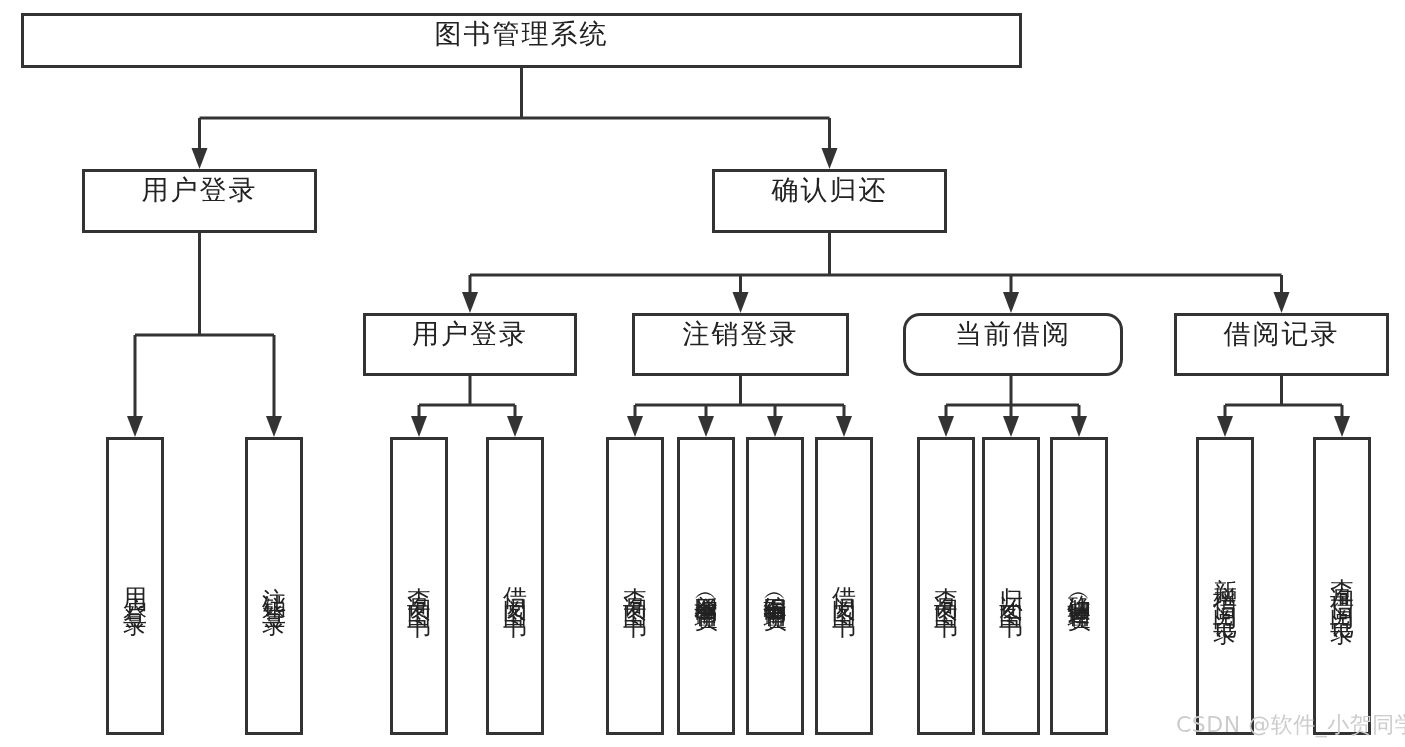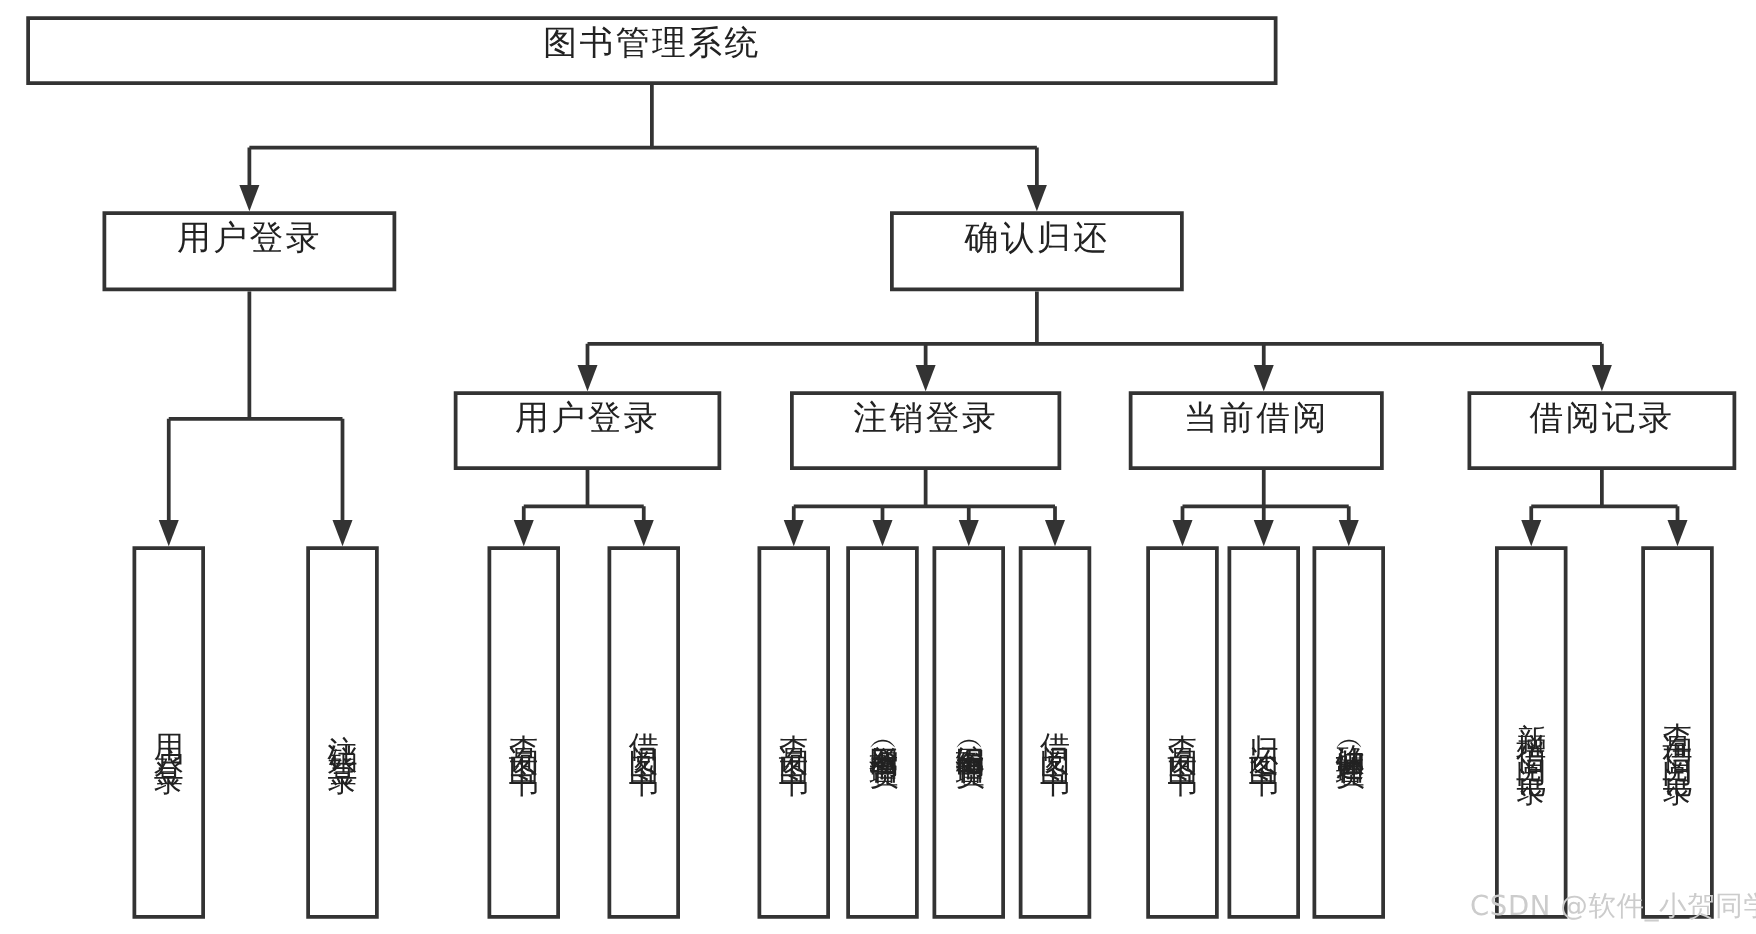--- a/index.html
+++ b/index.html
@@ -120,21 +120,21 @@
   <div class="node" style="left:712px; top:169px; width:235px; height:64px;">
     <span>确认归还</span>
   </div>
 
   <div class="node" style="left:363px; top:313px; width:214px; height:63px;">
     <span>用户登录</span>
   </div>
   <div class="node" style="left:632px; top:313px; width:217px; height:63px;">
     <span>注销登录</span>
   </div>
-  <div class="node" style="left:903px; top:313px; width:204px; height:63px;">
+  <div class="node" style="left:903px; top:313px; width:220px; height:63px;border-radius:17px;">
     <span>当前借阅</span>
   </div>
   <div class="node" style="left:1174px; top:313px; width:215px; height:63px;">
     <span>借阅记录</span>
   </div>
 
   <div class="leaf" style="left:106px;">
     <span>用户登录</span>
   </div>
   <div class="leaf" style="left:245px;">

